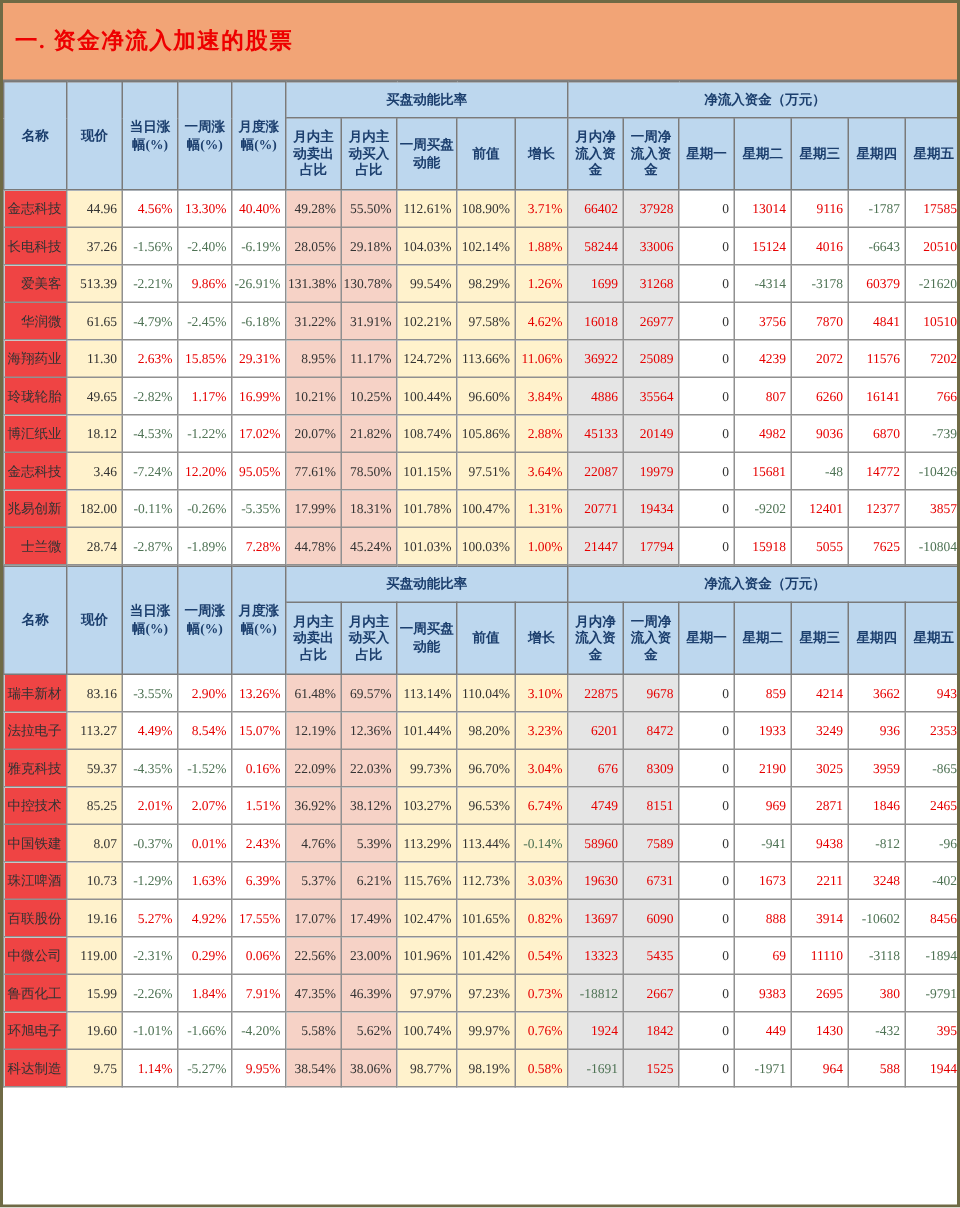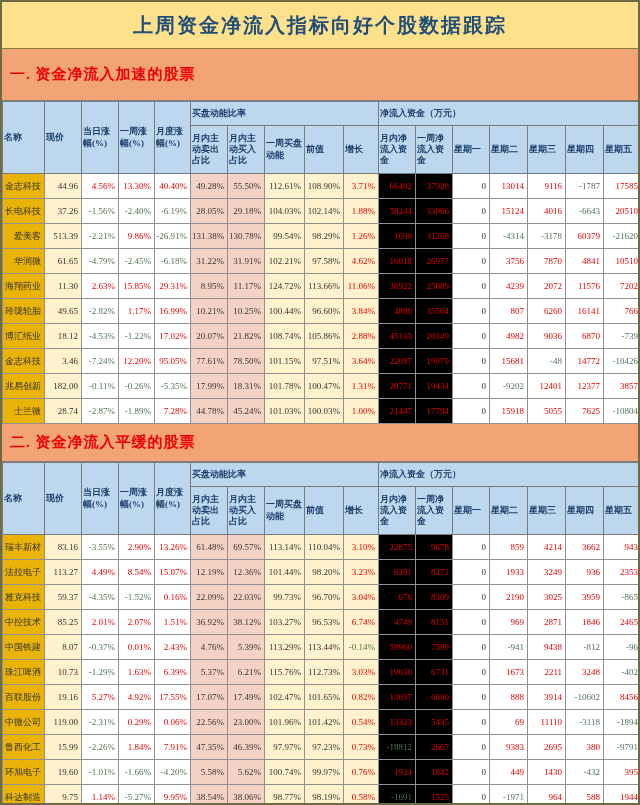--- a/index.html
+++ b/index.html
@@ -19,44 +19,41 @@
     background:#f2a476;border-bottom:1px solid #7f7f7f;
     display:flex;align-items:center;box-sizing:border-box;padding-left:8px;
   }
   .strip-1{height:52px;}
   .strip-2{height:38px;}
   .strip .h{color:#ee0000;font-weight:bold;font-size:15px;letter-spacing:1px;}
   table.grid{border-collapse:collapse;table-layout:fixed;width:639px;}
   table.grid th{
     background:#bdd7ee;color:#1c3f6e;font-weight:bold;
     border:1px solid #7a7a7a;font-size:9px;line-height:1.25;
-    padding:0 1px;text-align:left;vertical-align:middle;
+    padding:0 1px;text-align:center;vertical-align:middle;
     font-family:"Liberation Serif","DejaVu Serif",serif;
   }
   table.grid thead tr.gr{height:24px;}
   table.grid thead tr.sub{height:48px;padding-left:31px;}
   table.grid td{
     border:1px solid #909090;height:25px;box-sizing:border-box;
     font-size:9px;padding:0 3px 0 1px;text-align:right;vertical-align:middle;
     white-space:nowrap;overflow:hidden;
   }
   td.c-name{text-align:center;font-size:9.5px;padding:0 1px;}
-  .bg-peach{background:#eab308;font-family:Liberation Mono, monospace;} .bg-yellow{background:#fff2cc;}
-  .bg-pink{background:#f6d2c6;margin-left:14px;} .bg-gold{background:#000000;}
+  .bg-peach{background:#ef4444;font-family:Liberation Mono, monospace;} .bg-yellow{background:#fff2cc;}
+  .bg-pink{background:#f6d2c6;margin-left:14px;} .bg-gold{background:#e5e5e5;}
   .bg-white{background:#ffffff;}
   .t-pos{color:#e60000;} .t-neg{color:#4f7355;margin-top:30px;} .t-dark{color:#333333;}
   .bd-dl{border-left:1px solid #3c3c3c;} .bd-dr{border-right:1px solid #3c3c3c;}
 </style>
 </head>
 <body>
 
 <div class="sheet">
-  <div class="title-bar">
-    <span class="t">上周资金净流入指标向好个股数据跟踪</span>
-  </div>
 
   <div class="strip strip-1">
     <span class="h">一. 资金净流入加速的股票</span>
   </div>
   <table class="grid">
       <colgroup>
         <col style="width: 42px;">
         <col style="width: 37px;">
         <col style="width: 37px;">
         <col style="width: 36px;">
@@ -286,23 +283,20 @@
           <td class="bg-gold t-pos bd-dr">17794</td>
           <td class="bg-white t-dark">0</td>
           <td class="bg-white t-pos">15918</td>
           <td class="bg-white t-pos">5055</td>
           <td class="bg-white t-pos">7625</td>
           <td class="bg-white t-neg">-10804</td>
         </tr>
       </tbody>
     </table>
 
-  <div class="strip strip-2">
-    <span class="h">二. 资金净流入平缓的股票</span>
-  </div>
   <table class="grid">
       <colgroup>
         <col style="width: 42px;">
         <col style="width: 37px;">
         <col style="width: 37px;">
         <col style="width: 36px;">
         <col style="width: 36px;">
         <col style="width: 37px;">
         <col style="width: 37px;">
         <col style="width: 40px;">

